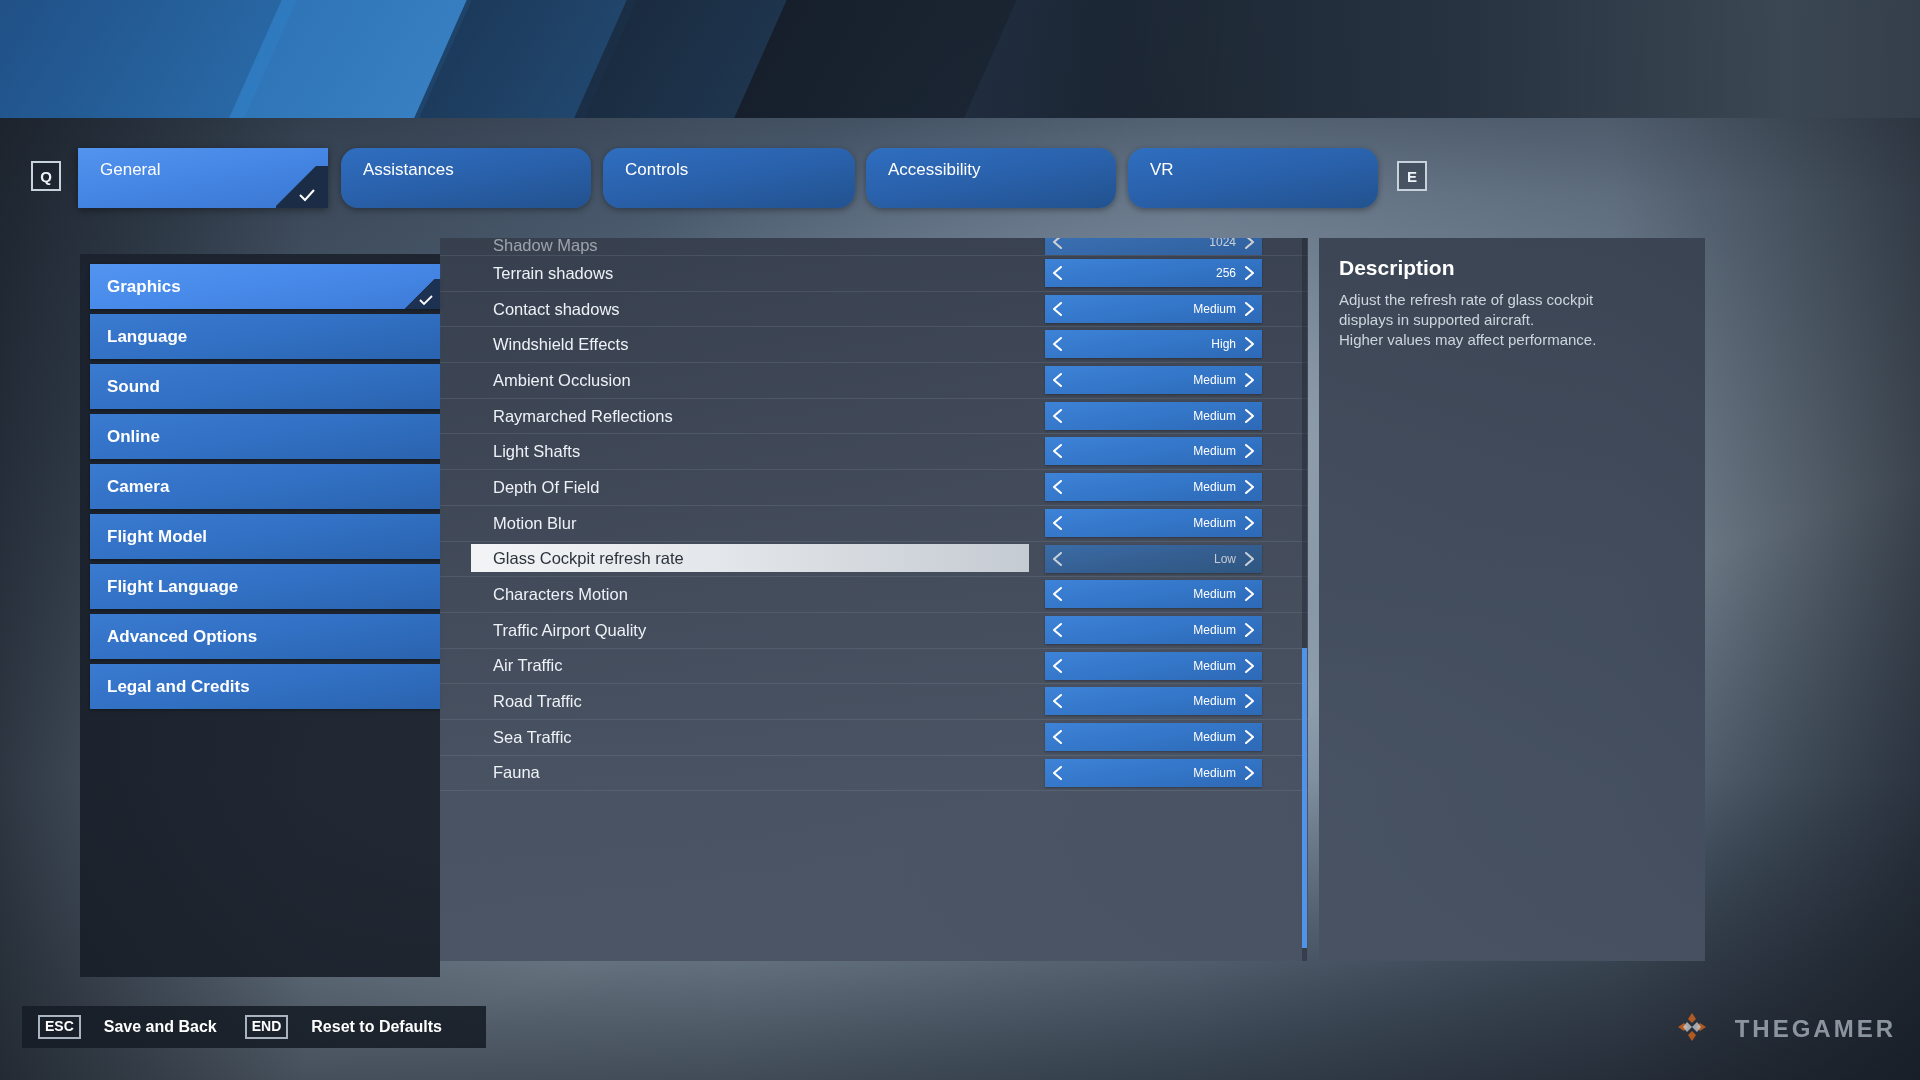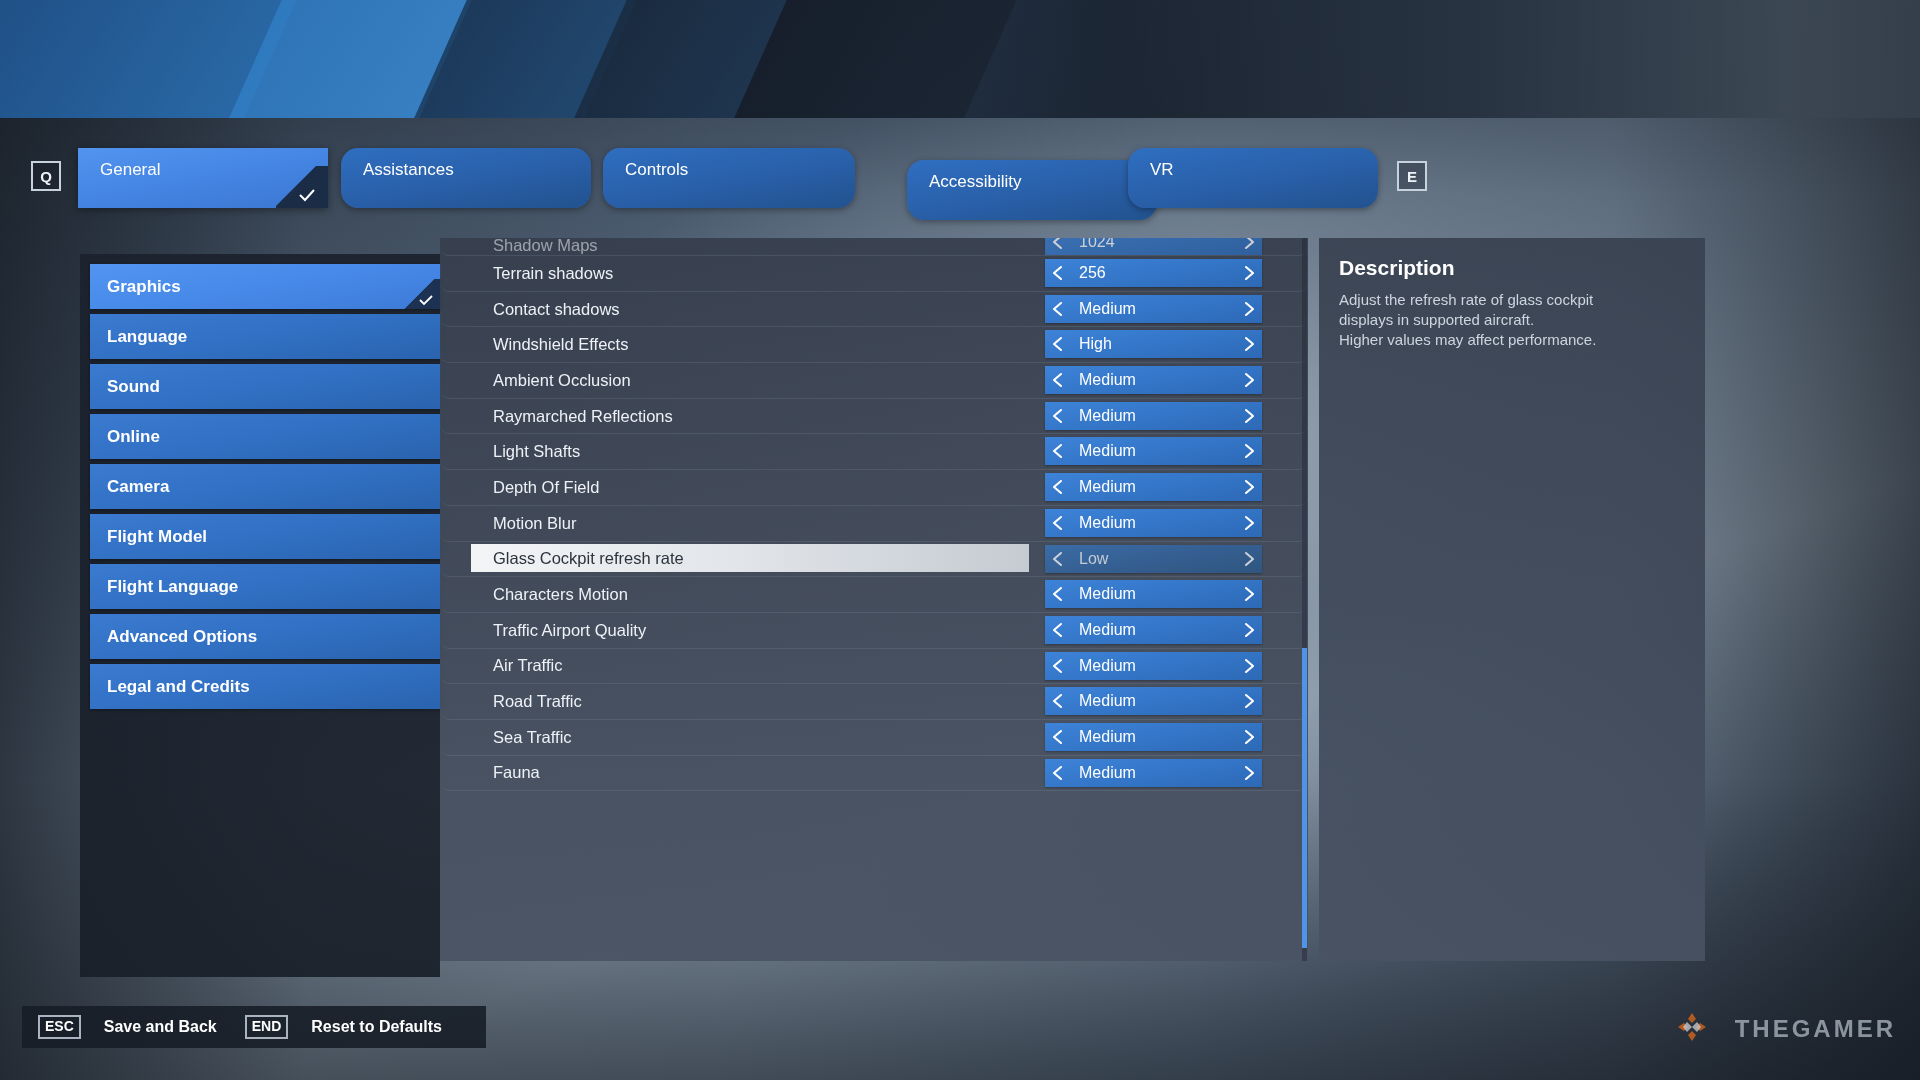--- a/index.html
+++ b/index.html
@@ -194,21 +194,20 @@
     width: 868px; height: 723px;
     overflow: hidden;
     background: linear-gradient(to bottom, rgba(54,62,76,0.93) 0%, rgba(62,70,85,0.93) 40%, rgba(74,83,99,0.93) 100%);
   }
   .row {
     position: relative;
     height: 35.7px;
     display: flex;
     align-items: center;
     border-bottom: 1px solid rgba(150,162,180,0.18);
-    border-radius: 9px;
   }
   .row-label {
     margin-left: 53px;
     color: #eef2f7;
     font-size: 16.5px;
     white-space: nowrap;
   }
   .row.selected .row-hl {
     position: absolute;
     left: 31px; top: 2px;
@@ -237,23 +236,24 @@
     background: linear-gradient(170deg, #3a6ca6 0%, #355f92 50%, #2f567f 100%);
   }
   .sel .chev {
     width: 26px;
     display: flex; align-items: center; justify-content: center;
     flex-shrink: 0;
   }
   .sel .val {
     flex: 1;
     color: #ffffff;
-    font-size: 16px;
+    font-size: 12px;
     padding-left: 8px;
     white-space: nowrap;
+    text-align: right;
   }
   .sel.dim .val { color: #c4cbd4; }
   .sel.dim svg polyline { stroke: #c9d0d9; }
 
   
   .row.clipped {
     height: 18px;
     overflow: hidden;
     align-items: flex-end;
   }
@@ -376,21 +376,21 @@
         </svg>
       </span>
     </div>
 
     <div class="tab tab-inactive" style="left:341px; width:250px;">
       <span>Assistances</span>
     </div>
     <div class="tab tab-inactive" style="left:603px; width:252px;">
       <span>Controls</span>
     </div>
-    <div class="tab tab-inactive" style="left:907px; width:250px;margin-top:12px;">
+    <div class="tab tab-inactive" style="left:866px; width:250px;">
       <span>Accessibility</span>
     </div>
     <div class="tab tab-inactive" style="left:1128px; width:250px;">
       <span>VR</span>
     </div>
   </div>
 
   <div class="content">
 
     <div class="leftnav">

